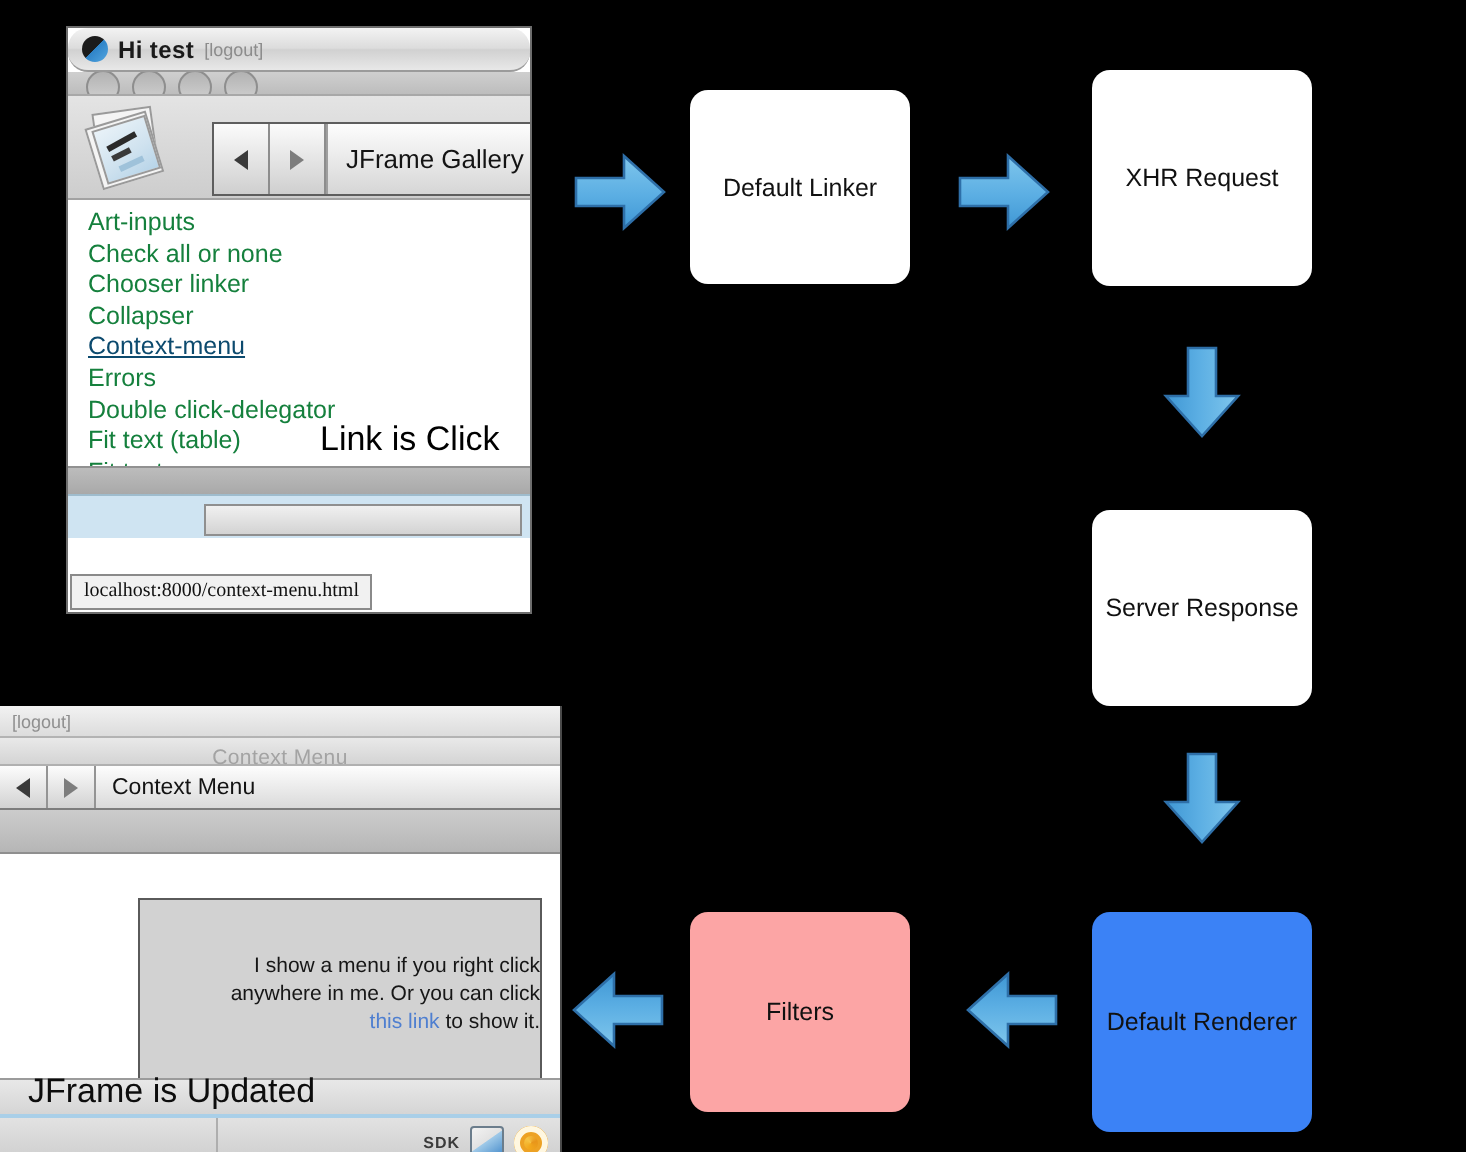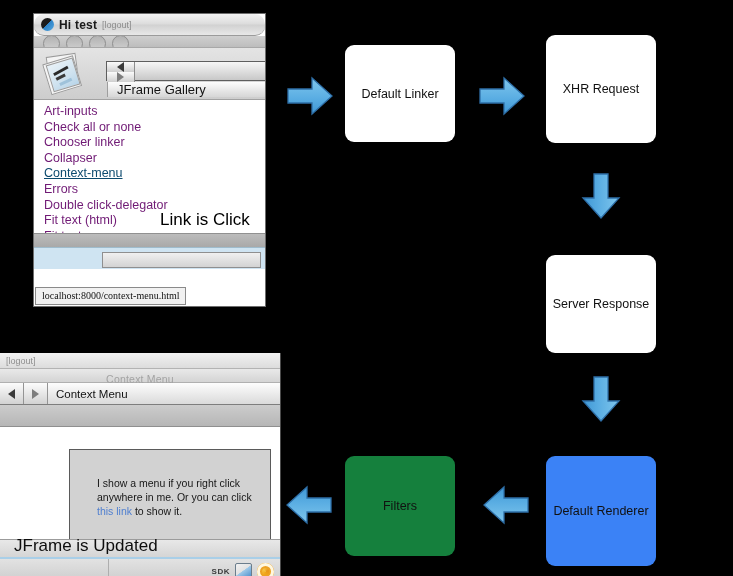--- a/index.html
+++ b/index.html
@@ -67,46 +67,45 @@
   .tw-photoicon i.p2 { left: 2px; top: 6px; width: 32px; height: 32px; }
   .tw-photoicon i.p3 {
     left: 5px; top: 8px; width: 28px; height: 28px;
     background: linear-gradient(160deg, #e9f2f8 0%, #cfe2ef 60%, #b7d4e8 100%);
   }
   .tw-photoicon i.s1 { left: 10px; top: 16px; width: 16px; height: 3px; background: #2a2a2a; border: 0; transform: rotate(-12deg); }
   .tw-photoicon i.s2 { left: 11px; top: 22px; width: 10px; height: 3px; background: #3a3a3a; border: 0; transform: rotate(-10deg); }
   .tw-photoicon i.s3 { left: 13px; top: 28px; width: 13px; height: 3px; background: #9fc2da; border: 0; transform: rotate(-8deg); }
 
   .tw-urlbar {
-    position: absolute; left: 72px; top: 13px; right: -2px; height: 20px;
+    position: absolute; left: 72px; top: 13px; right: -2px; height: 37px;
     display: flex; align-items: stretch;
     border: 1px solid #5e5e5e;
     background: linear-gradient(to bottom, #f6f6f6, #c8c8c8);
-    flex-direction: column;
   }
   .tw-navbtn {
     width: 28px; border-right: 1px solid #8d8d8d;
     background: linear-gradient(to bottom, #fbfbfb, #cfcfcf);
     display: flex; align-items: center; justify-content: center;
   }
   .tw-tri-l { width: 0; height: 0; border-top: 5px solid transparent; border-bottom: 5px solid transparent; border-right: 7px solid #3a3a3a; }
   .tw-tri-r { width: 0; height: 0; border-top: 5px solid transparent; border-bottom: 5px solid transparent; border-left: 7px solid #7d7d7d; }
   .tw-urltitle {
     flex: 1; display: flex; align-items: center; padding-left: 9px;
     font-size: 13px; color: #141414;
     background: linear-gradient(to bottom, #fdfdfd, #d6d6d6);
     border-left: 1px solid #9e9e9e;
   }
 
   .tw-page {
     background: #fff; height: 133px; padding: 4px 0 0 10px; position: relative;
     overflow: hidden;
   }
   .tw-link {
-    display: block; font-size: 12.5px; color: #701a75; line-height: 15.6px;
+    display: block; font-size: 12.5px; color: #15803d; line-height: 15.6px;
     white-space: nowrap;
   }
   .tw-link.active { text-decoration: underline; color: #0c4a6e; }
   .tw-bigtext {
     position: absolute; left: 160px; top: 210px;
     font-size: 17px; color: #000; white-space: nowrap;
   }
 
   .tw-botbar {
     height: 14px;
@@ -177,20 +176,21 @@
     background: linear-gradient(to bottom, #cccccc, #b6b6b6);
     border-bottom: 1px solid #8f8f8f;
   }
   .bw-page { background: #fff; height: 112px; position: relative; }
   .bw-box {
     position: absolute; left: 69px; top: 22px;
     width: 202px; height: 92px;
     background: #d2d2d2;
     border: 1px solid #5a5a5a;
     padding: 26px 0 0 27px;
+    text-align: right;
   }
   .bw-box p { font-size: 10.5px; color: #161616; line-height: 14px; }
   .bw-box a { color: #4f7fd0; }
   .bw-statusband {
     height: 20px;
     background: linear-gradient(to bottom, #e8e8e8, #d5d5d5);
     border-top: 1px solid #9b9b9b; border-bottom: 2px solid #a9cfe8;
     position: relative;
   }
   .bw-updated {
@@ -269,21 +269,21 @@
     </div>
 
     <div class="tw-page">
       <a class="tw-link">Art-inputs</a>
       <a class="tw-link">Check all or none</a>
       <a class="tw-link">Chooser linker</a>
       <a class="tw-link">Collapser</a>
       <a class="tw-link active">Context-menu</a>
       <a class="tw-link">Errors</a>
       <a class="tw-link">Double click-delegator</a>
-      <a class="tw-link">Fit text (html)</a>
+      <a class="tw-link">Fit text (table)</a>
       <a class="tw-link">Fit text</a>
     </div>
 
     <div class="tw-botbar"></div>
     <div class="tw-scrollarea">
       <div class="tw-scrollthumb"></div>
     </div>
     <div class="tw-status">localhost:8000/context-menu.html</div>
   </div>
 
@@ -331,21 +331,21 @@
       </div>
       <div class="fc-box" style="left: 546px; top: 35px; width: 110px; height: 108px; background: rgb(255, 255, 255);">
         <span class="fc-label">XHR Request</span>
       </div>
       <div class="fc-box" style="left: 546px; top: 255px; width: 110px; height: 98px; background: rgb(255, 255, 255);">
         <span class="fc-label">Server Response</span>
       </div>
       <div class="fc-box" style="left: 546px; top: 456px; width: 110px; height: 110px; background: #3b82f6;">
         <span class="fc-label">Default Renderer</span>
       </div>
-      <div class="fc-box" style="left: 345px; top: 456px; width: 110px; height: 100px; background: #15803d;">
+      <div class="fc-box" style="left: 345px; top: 456px; width: 110px; height: 100px; background: #fca5a5;">
         <span class="fc-label">Filters</span>
       </div>
     </div>
   <div id="flow-arrows">
       <svg class="fc-arrow" width="48" height="48" viewBox="0 0 48 48" style="left: 286px; top: 72px; transform: rotate(0deg);">
         <defs>
           <linearGradient id="g-arrow-into-default-linker" x1="0" y1="0" x2="0" y2="1">
             <stop offset="0%" stop-color="#7FC6EC"></stop>
             <stop offset="55%" stop-color="#5BAEE3"></stop>
             <stop offset="100%" stop-color="#3F97D4"></stop>

